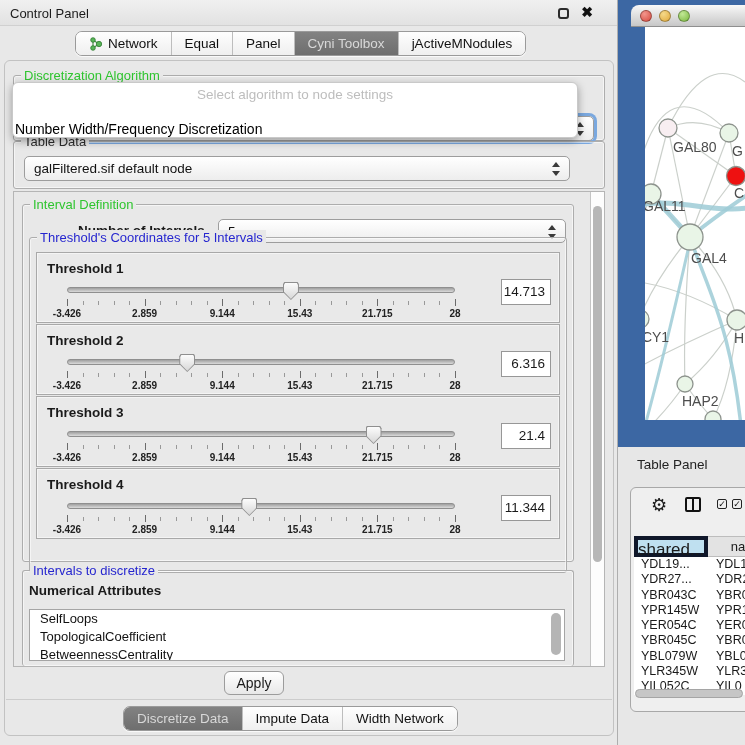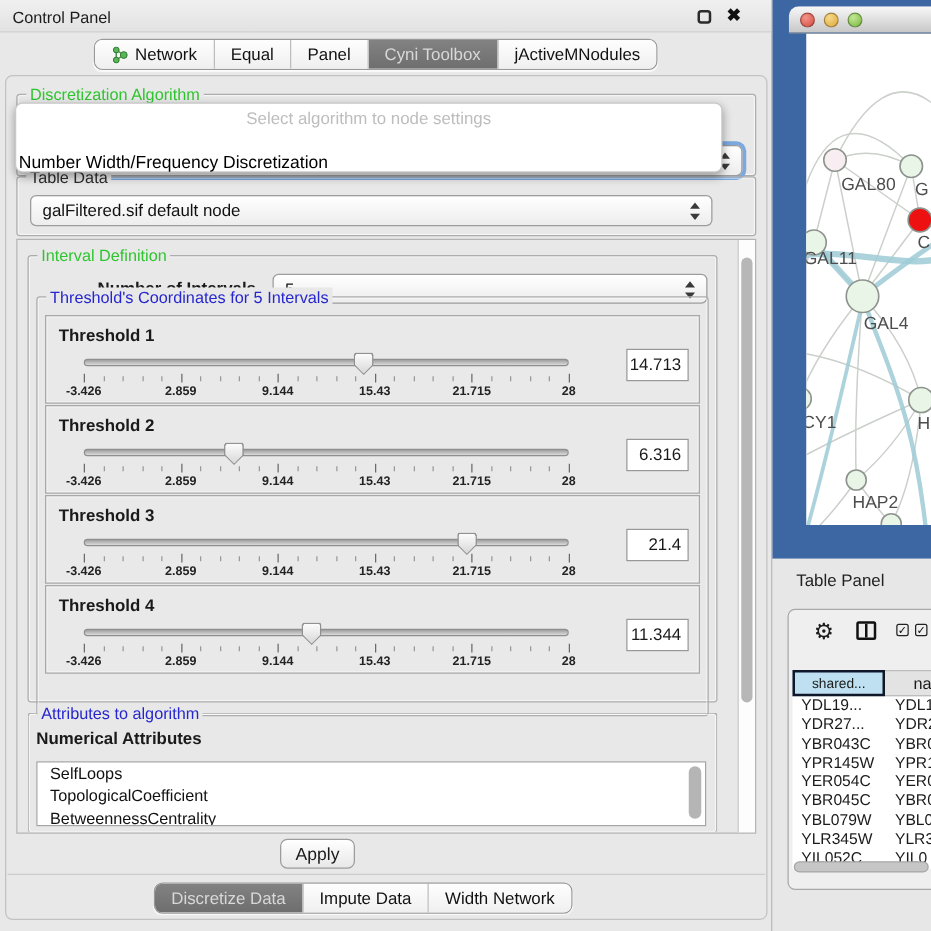--- a/index.html
+++ b/index.html
@@ -95,21 +95,21 @@
   .table-area { position:absolute; left:0; top:447px; width:127px; height:298px; background:#e7e7e7; overflow:hidden; }
   .tp-title { position:absolute; left:19px; top:10px; font-size:13.5px; color:#222; }
   .tp-box { position:absolute; left:12px; top:40px; width:140px; height:225px; background:#efefef; border:1px solid #a8a8a8; border-radius:6px 0 0 6px; }
   .gear { position:absolute; left:20px; top:6px; font-size:18px; color:#1c1c1c; }
   .split-ico { position:absolute; left:54px; top:9px; width:16px; height:15px; border:2px solid #111; border-radius:2px; }
   .split-ico i { position:absolute; left:5px; top:0; width:2px; height:100%; background:#111; }
   .cb { position:absolute; top:11px; width:10px; height:10px; border:1.5px solid #222; border-radius:2px; font-size:9px; line-height:9px; text-align:center; color:#111; }
   .cb.one { left:86px; } .cb.two { left:101px; }
   .tp-table { position:absolute; left:3px; top:48px; width:135px; }
   .tp-hdr { display:flex; height:21px; }
-  .tp-hdr .h1 { width:74px; background:#bfe0f0; border:2px solid #0f172a; font-size:11px; text-align:center; line-height:19px; color:#1a1a1a; }
+  .tp-hdr .h1 { width:74px; background:#bfe0f0; border:4px solid #0f172a; font-size:17px; text-align:center; line-height:19px; color:#1a1a1a; }
   .tp-hdr .h2 { flex:1; background:#e3e3e3; border:1px solid #bdbdbd; border-left:none; font-size:13px; text-align:center; line-height:19px; }
   .tp-rows { background:#fff; }
   .tp-row { display:flex; height:15.3px; font-size:12.5px; }
   .tp-row .c1 { width:74px; padding-left:7px; white-space:nowrap; overflow:hidden; }
   .tp-row .c2 { flex:1; padding-left:8px; white-space:nowrap; overflow:hidden; }
   .hscroll { position:absolute; left:4px; bottom:13px; width:108px; height:9px; background:#c6c6c6; border:1px solid #a5a5a5; border-radius:5px; }
 
   .num-int-label { position:absolute; left:55px; top:18px; font-weight:bold; font-size:13.5px; }
   .attr-label { position:absolute; left:6px; top:12px; font-weight:bold; font-size:13.5px; }
 </style>
@@ -372,21 +372,21 @@
                   <span style="left: 80%;">21.715</span>
                   <span style="left: 100%;">28</span>
                 </div>
             </div>
             <div class="valbox">11.344</div>
           </div>
         </div>
       </div>
 
       <div class="fs" style="left:8px; top:378px; width:552px; height:96px; border-bottom:none;">
-        <span class="fs-title t-blue">Attributes to algorithm</span>
+        <span class="fs-title t-blue">Intervals to discretize</span>
         <span class="attr-label">Numerical Attributes</span>
         <div id="attr-list">
 
         <div>SelfLoops</div>
             <div>TopologicalCoefficient</div>
             <div>BetweennessCentrality</div>
             <div class="list-vthumb" style="position:absolute;"></div>
           </div>
       </div>
 

